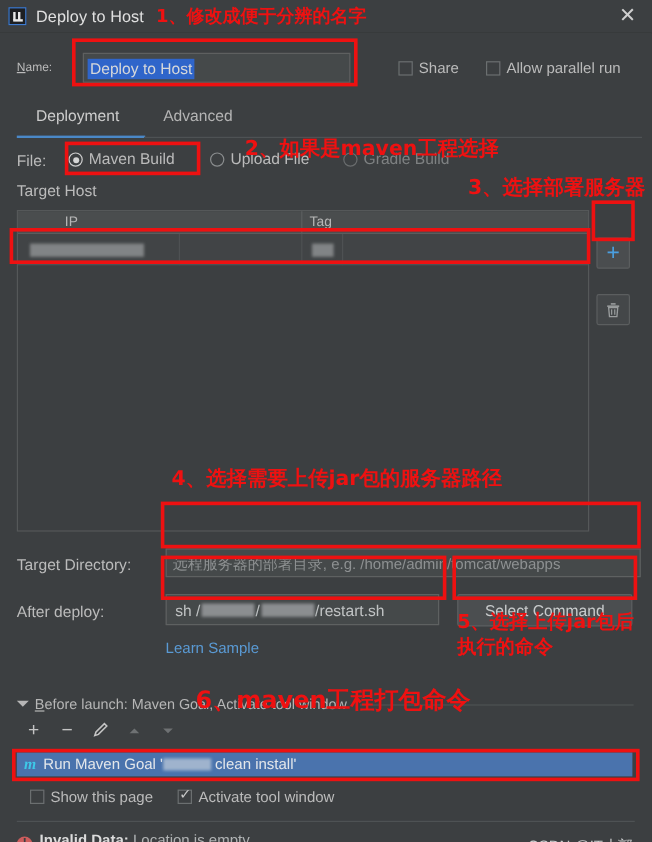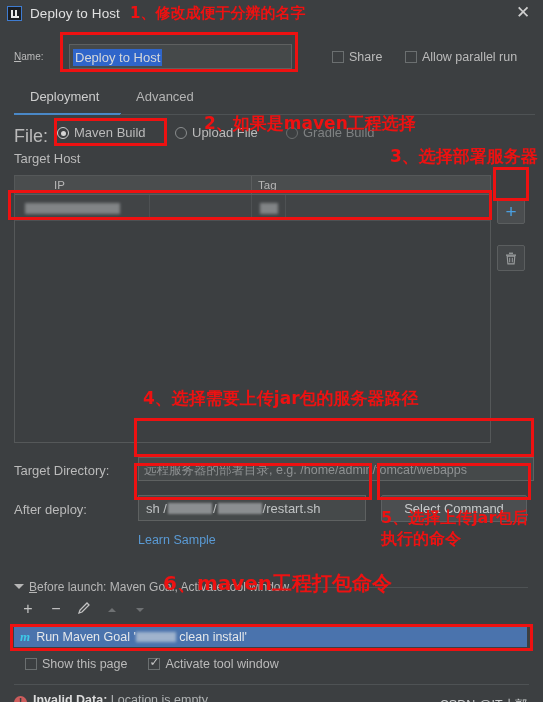--- a/index.html
+++ b/index.html
@@ -106,21 +106,21 @@
   .tabline {
     position: absolute; left: 14px; top: 24px; width: 107px; height: 2px;
     background: #4a88c7;
   }
   .hr {
     position: absolute; left: 120px; top: 25px; width: 415px; height: 1px;
     background: #4e5254;
   }
 
   .row-file { position: absolute; left: 0; top: 95px; height: 22px; width: 543px; }
-  .lbl-file { position: absolute; left: 14px; top: 4px; font-size: 18px; }
+  .lbl-file { position: absolute; left: 14px; top: 4px; font-size: 13px; }
   .radio {
     display: inline-block; width: 12px; height: 12px; border-radius: 50%;
     border: 1px solid #8a8d8e; box-sizing: border-box; vertical-align: -2px;
     position: relative; background: #3c3f41;
   }
   .radio.on { border-color: #cfcfcf; }
   .radio.on::after {
     content: ""; position: absolute; left: 2.5px; top: 2.5px;
     width: 5px; height: 5px; border-radius: 50%; background: #d5d5d5;
   }

